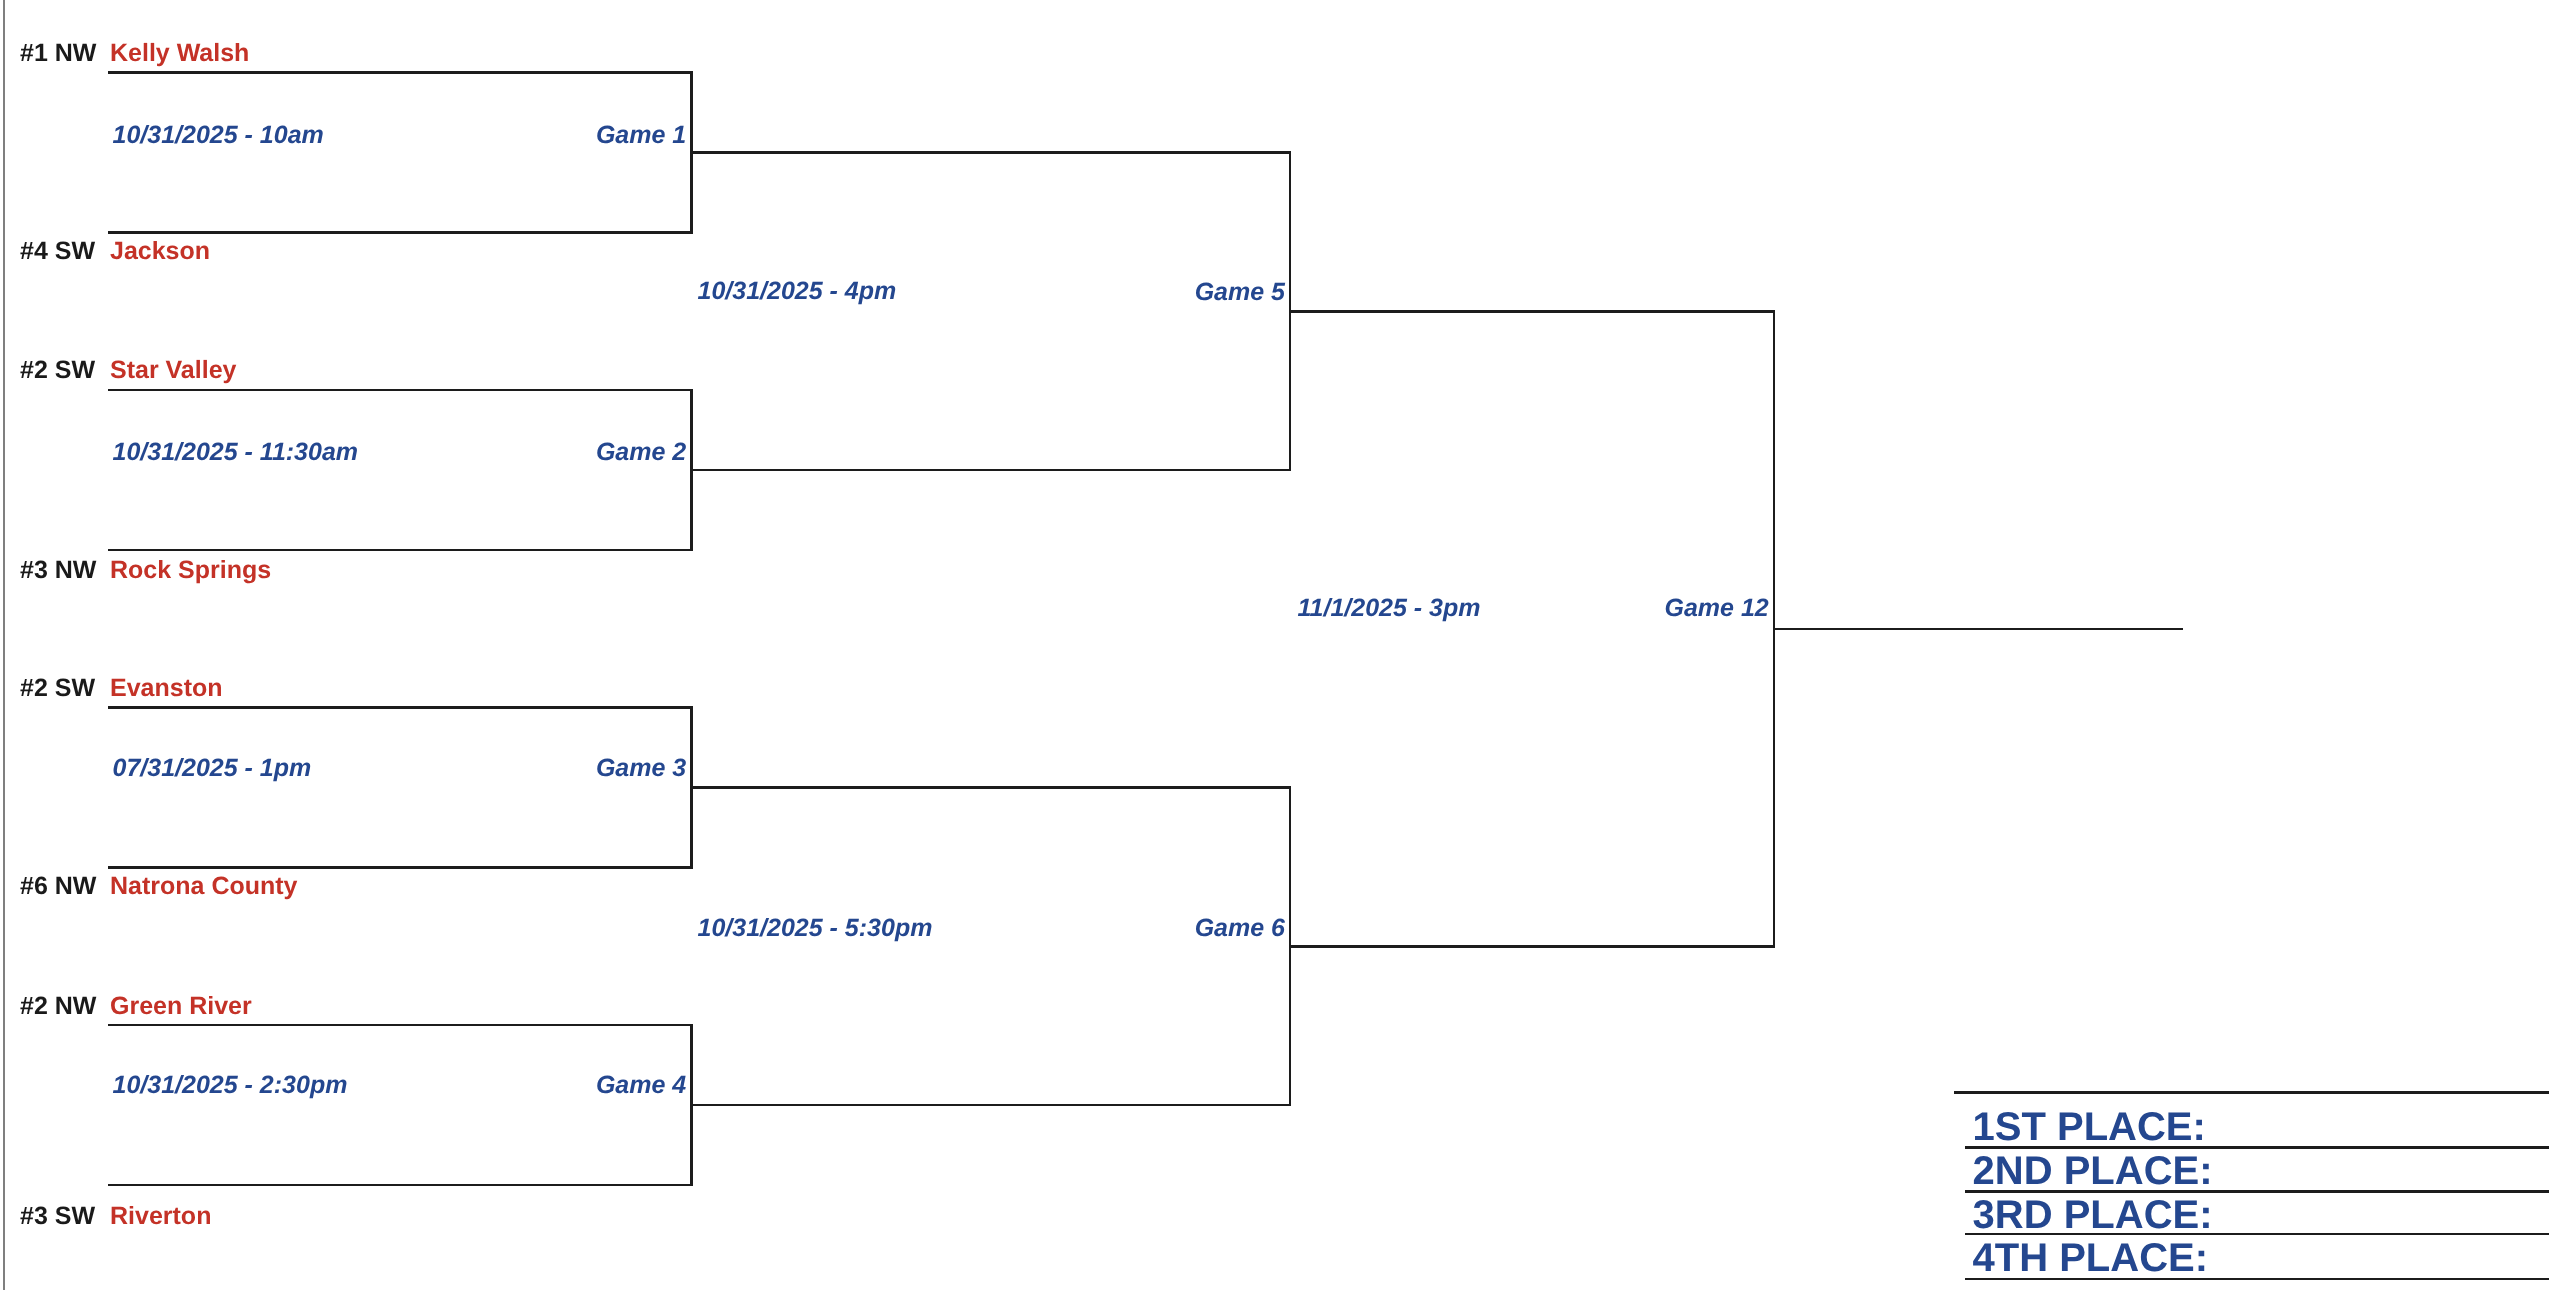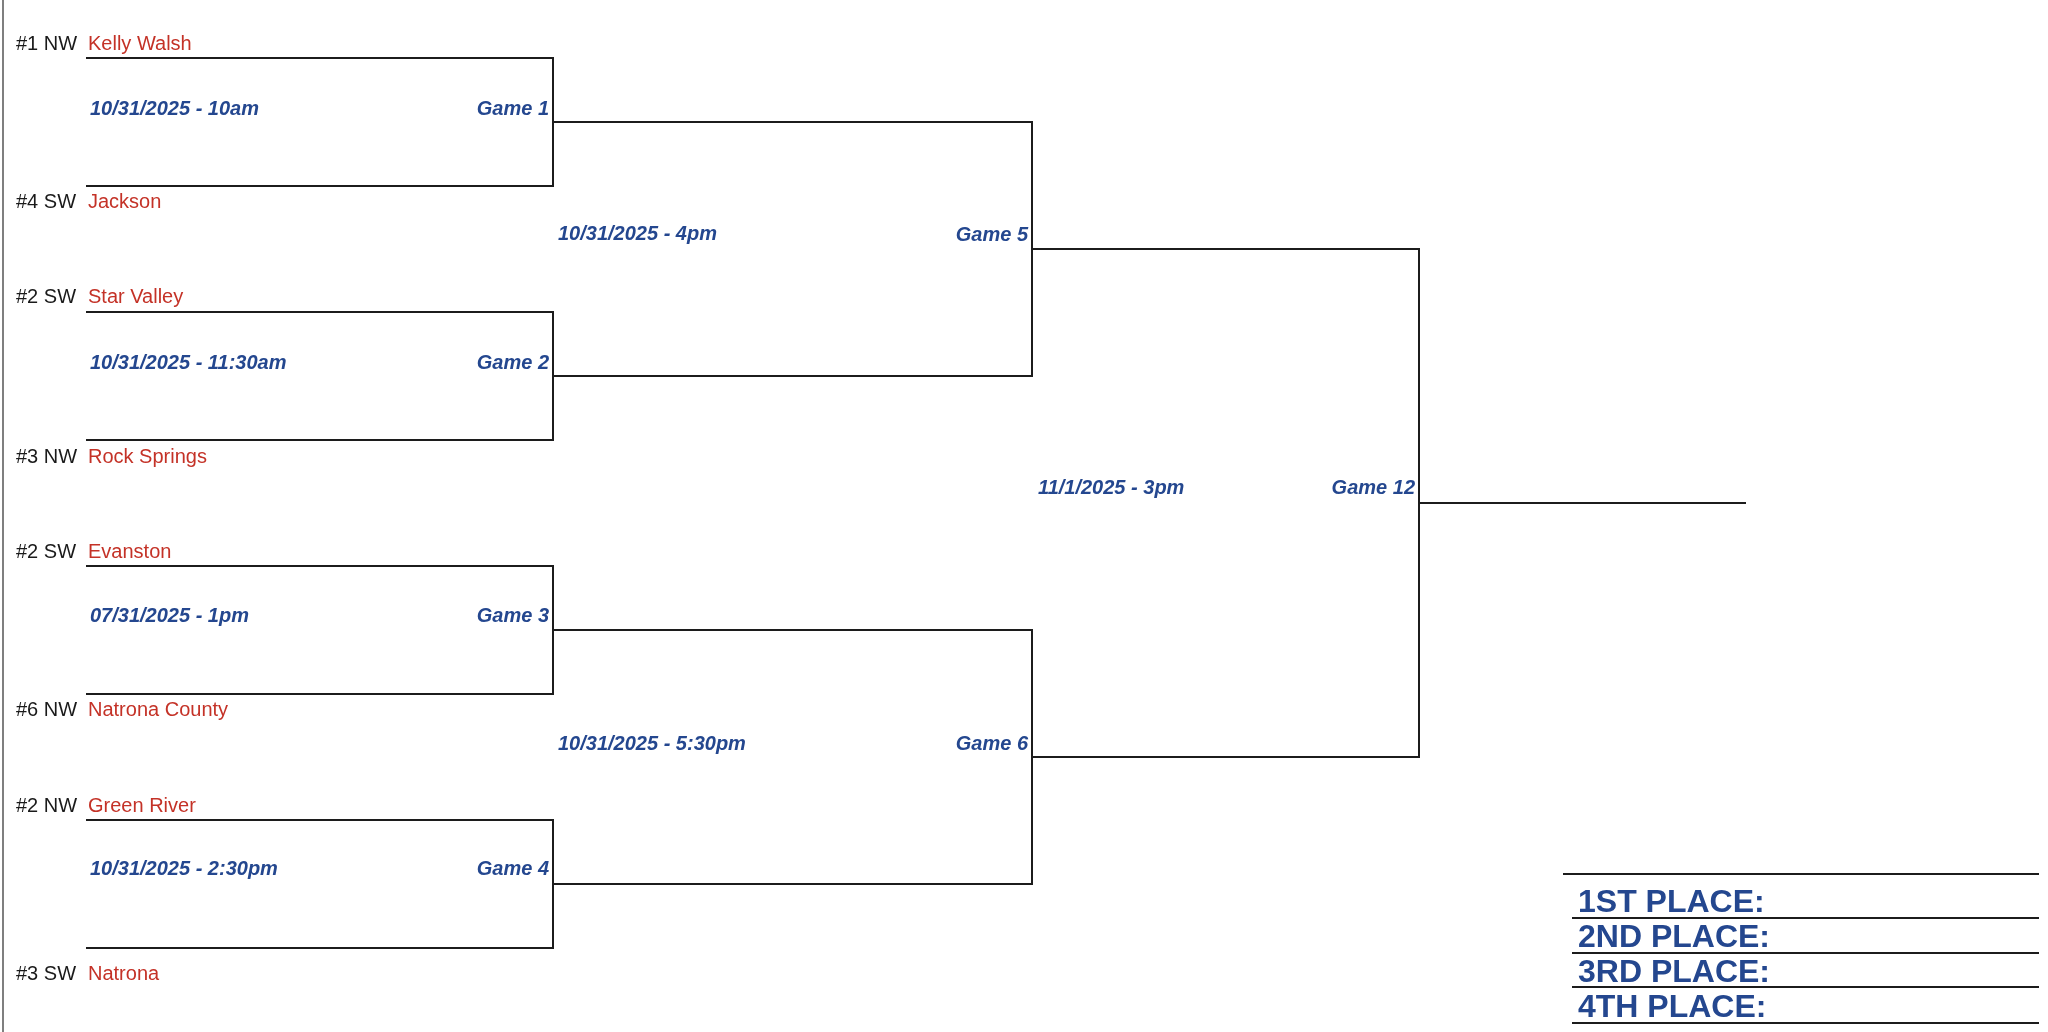--- a/index.html
+++ b/index.html
@@ -5,22 +5,22 @@
   :root{
     --blue:#24478F; --red:#C43227; --seed:#1A1A1A; --line:#1C1C1C; --edge:#7F7F7F; --bg:#FFFFFF;
   }
   html,body{margin:0;padding:0;background:var(--bg);}
   #stage{
     position:relative; width:2048px; height:1032px; overflow:hidden; background:var(--bg);
     font-family:"Liberation Sans","DejaVu Sans",sans-serif;
   }
   #lines{position:absolute; left:0; top:0; color:var(--line);}
   .lbl{position:absolute; font-size:20px; line-height:26px; white-space:nowrap;}
-  .seed{color:var(--seed); font-weight:400;text-align:right;}
-  .team{color:var(--red); font-weight:400;text-align:center;}
+  .seed{color:var(--seed); font-weight:700;text-align:right;}
+  .team{color:var(--red); font-weight:700;text-align:center;}
   .info{color:var(--blue); font-weight:700;font-style:italic;}
   .game{text-align:center;}
   .place{position:absolute; font-size:32px; line-height:30px; font-weight:700; color:var(--blue); white-space:nowrap;}
 </style>
 </head>
 <body>
 
 <div id="stage">
 
   <svg id="lines" width="2048" height="1032" viewBox="0 0 2048 1032" shape-rendering="crispEdges">
@@ -77,21 +77,21 @@
   <div class="lbl team" style="left:88px;top:283px">Star Valley</div>
   <div class="lbl seed" style="left:16px;top:443px">#3 NW</div>
   <div class="lbl team" style="left:88px;top:443px">Rock Springs</div>
   <div class="lbl seed" style="left:16px;top:538px">#2 SW</div>
   <div class="lbl team" style="left:88px;top:538px">Evanston</div>
   <div class="lbl seed" style="left:16px;top:696px">#6 NW</div>
   <div class="lbl team" style="left:88px;top:696px">Natrona County</div>
   <div class="lbl seed" style="left:16px;top:792px">#2 NW</div>
   <div class="lbl team" style="left:88px;top:792px">Green River</div>
   <div class="lbl seed" style="left:16px;top:960px">#3 SW</div>
-  <div class="lbl team" style="left:88px;top:960px">Natrona</div>
+  <div class="lbl team" style="left:88px;top:960px">Riverton</div>
 
   <div class="lbl info" style="left:90px;top:95px">10/31/2025 - 10am</div>
   <div class="lbl info" style="left:90px;top:349px">10/31/2025 - 11:30am</div>
   <div class="lbl info" style="left:90px;top:602px">07/31/2025 - 1pm</div>
   <div class="lbl info" style="left:90px;top:855px">10/31/2025 - 2:30pm</div>
   <div class="lbl info" style="left:558px;top:220px">10/31/2025 - 4pm</div>
   <div class="lbl info" style="left:558px;top:730px">10/31/2025 - 5:30pm</div>
   <div class="lbl info" style="left:1038px;top:474px">11/1/2025 - 3pm</div>
 
   <div class="lbl info game" style="right:1499px;top:95px">Game 1</div>

